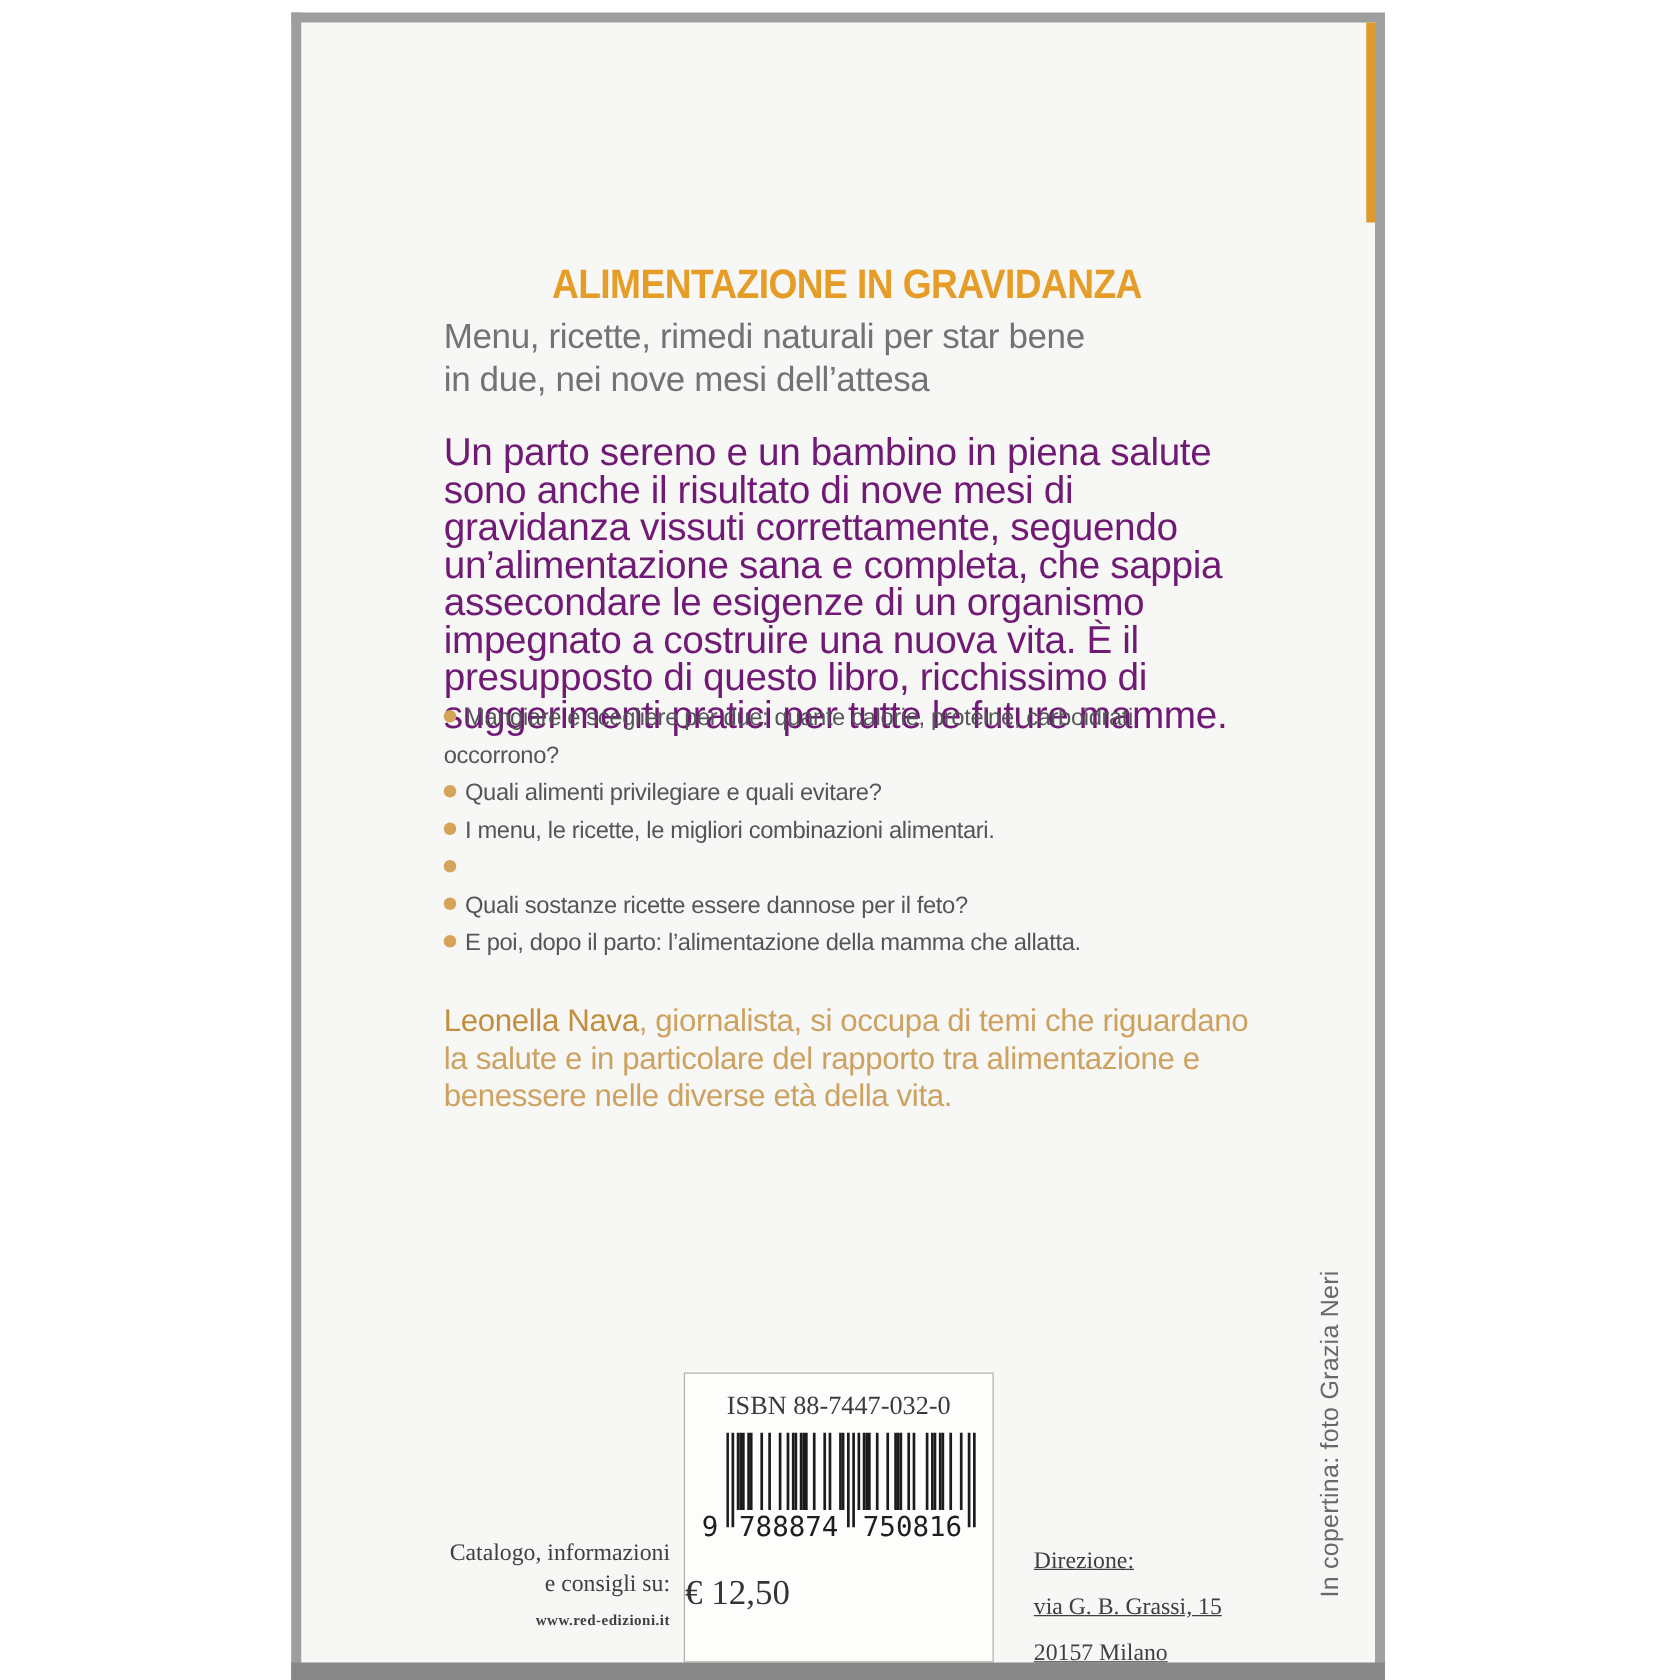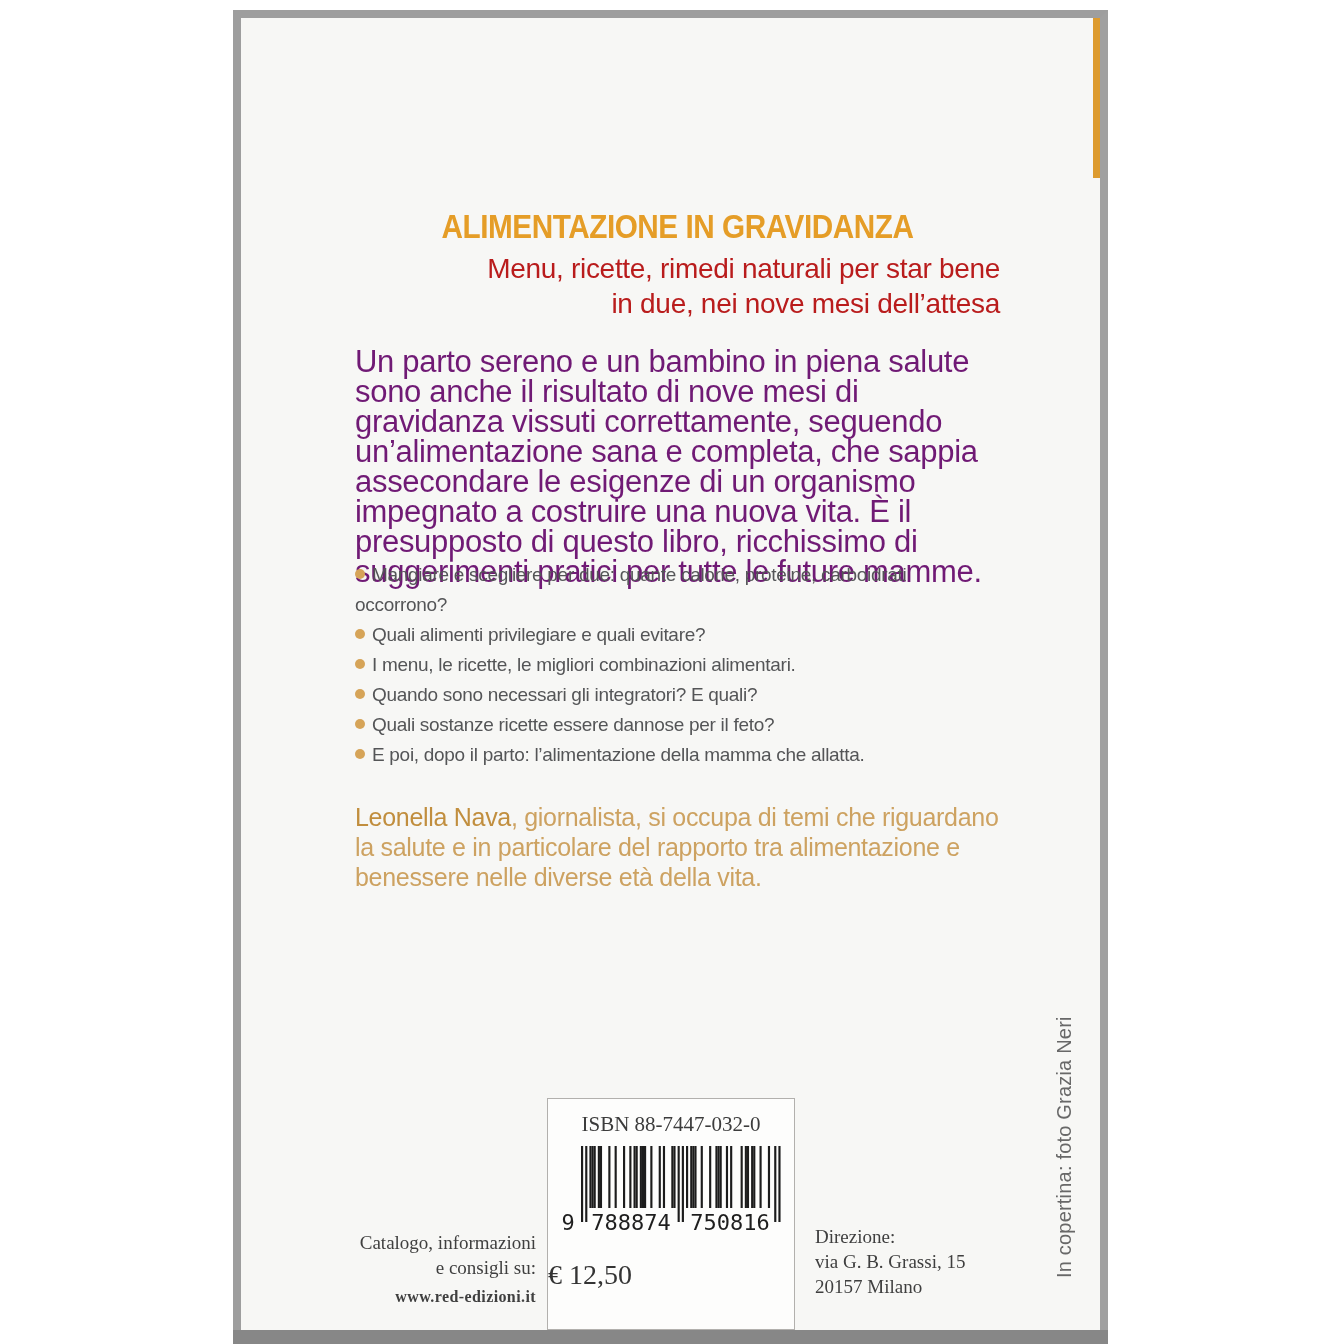--- a/index.html
+++ b/index.html
@@ -21,21 +21,21 @@
     position:absolute; right:0; top:0; width:7px; height:160px; background:#dd9b2f;
   }
   
   .col { position:absolute; left:114px; width:645px; }
   .title {
     top:190px; text-align:center; color:#e59d27; font-weight:bold;
     font-size:33px; letter-spacing:-0.5px; transform:scaleX(0.9); transform-origin:50% 50%;
     white-space:nowrap;
   }
   .subtitle {
-    top:233px; text-align:right; color:#b91c1c; font-size:28px; line-height:35px;
+    top:233px; text-align:left; color:#737373; font-size:28px; line-height:35px;
     letter-spacing:-0.3px;
   }
   .desc {
     top:329px; color:#701a75; font-size:31px; line-height:30px; letter-spacing:-0.3px;
   }
   .bullets { top:542px; color:#545557; font-size:19px; line-height:30px; letter-spacing:-0.3px; }
   .bullets p { margin:0; }
   .dot {
     display:inline-block; width:10px; height:10px; border-radius:50%;
     background:#d6a458; margin-right:7px; vertical-align:2px;
@@ -62,26 +62,26 @@
   .bc-g2 { left:127px; width:88px; }
   .price {
     position:absolute; top:160px; left:0; width:100%; text-align:left;
     font-family:"Liberation Serif","DejaVu Serif",serif; font-size:28px; color:#343434;
   }
   
   .catalog {
     position:absolute; left:90px; top:1212px; width:205px; text-align:right;
     font-family:"Liberation Serif","DejaVu Serif",serif; font-size:19px; line-height:25px; color:#3f3f3f;
   }
-  .catalog .url { display:block; font-weight:bold; font-size:16px; margin-top:4px; letter-spacing:0.4px; }
+  .catalog .url { display:block; font-weight:bold; font-size:12px; margin-top:4px; letter-spacing:0.4px; }
   .address {
     position:absolute; left:574px; top:1206px;
     font-family:"Liberation Serif","DejaVu Serif",serif; font-size:19px; line-height:25px; color:#3f3f3f;
   }
-  .address div { margin:0; }
+  .address div { margin:12px;text-decoration:underline; }
   .credit {
     position:absolute; left:812px; top:1260px; transform:rotate(-90deg); transform-origin:0 0;
     font-size:20px; color:#686868; white-space:nowrap; letter-spacing:0.2px;
   }
 </style>
 </head>
 <body>
 
 <div class="book">
 
@@ -93,21 +93,21 @@
     <div>Menu, ricette, rimedi naturali per star bene</div>
     <div>in due, nei nove mesi dell’attesa</div>
   </div>
 
   <div class="col desc">Un parto sereno e un bambino in piena salute sono anche il risultato di nove mesi di gravidanza vissuti correttamente, seguendo un’alimentazione sana e completa, che sappia assecondare le esigenze di un organismo impegnato a costruire una nuova vita. È il presupposto di questo libro, ricchissimo di suggerimenti pratici per tutte le future mamme.</div>
 
   <div class="col bullets">
     <p><span class="dot"></span><span>Mangiare e scegliere per due: quante calorie, proteine, carboidrati occorrono?</span></p>
     <p><span class="dot"></span><span>Quali alimenti privilegiare e quali evitare?</span></p>
     <p><span class="dot"></span><span>I menu, le ricette, le migliori combinazioni alimentari.</span></p>
-    <p><span class="dot"></span><span>Quando sono necessari gli integratori? E quali?</span></p>
+    <p><span class="dot"></span></p>
     <p><span class="dot"></span><span>Quali sostanze ricette essere dannose per il feto?</span></p>
     <p><span class="dot"></span><span>E poi, dopo il parto: l’alimentazione della mamma che allatta.</span></p>
   </div>
 
   <div class="col author">
     <span class="name">Leonella Nava</span><span>, giornalista, si occupa di temi che riguardano la salute e in particolare del rapporto tra alimentazione e benessere nelle diverse età della vita.</span>
   </div>
 
   <div class="isbn-box">
     <div class="isbn-label">ISBN 88-7447-032-0</div>

